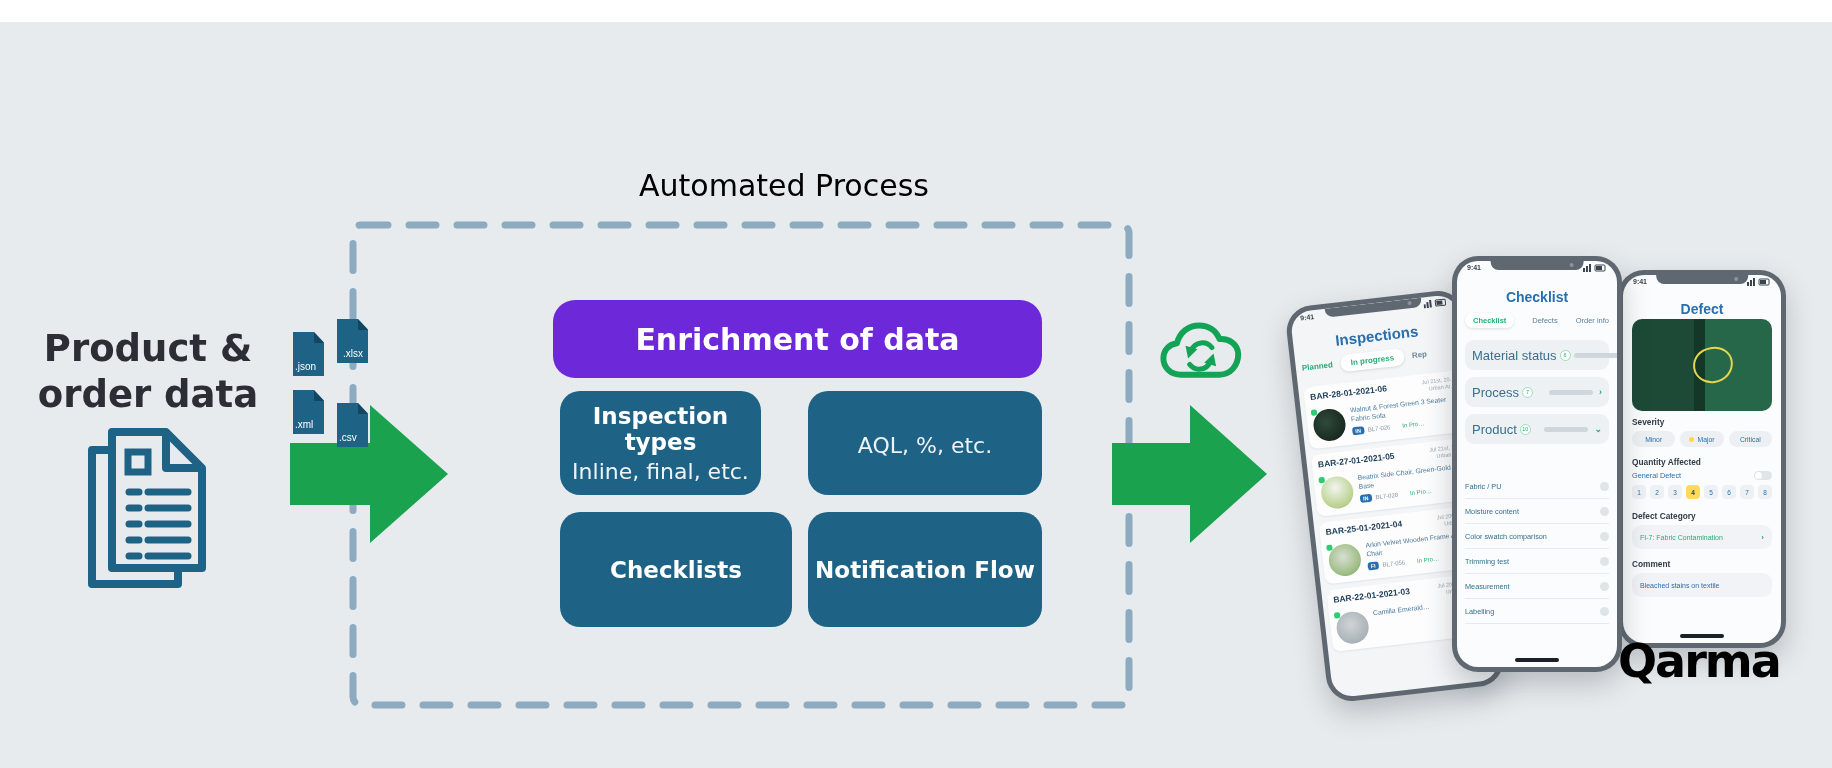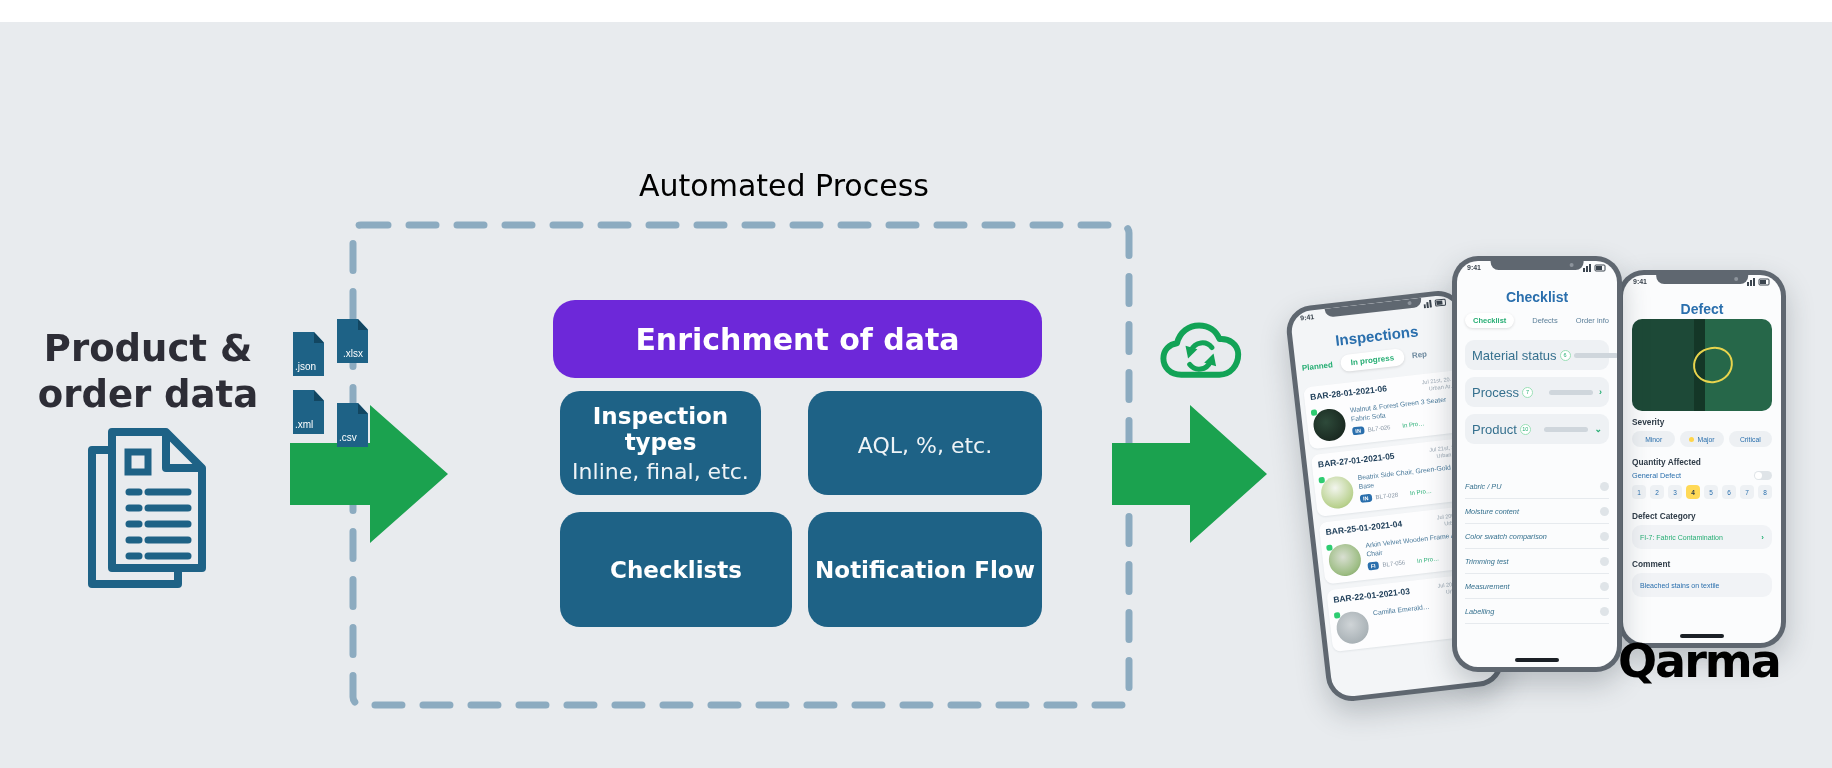--- a/index.html
+++ b/index.html
@@ -87,21 +87,21 @@
   .prog-label{font-size:13px;color:#35708e;white-space:nowrap;}
   .mini-badge{width:9px;height:9px;border-radius:50%;background:#fff;border:1px solid #9adfb6;
     font-size:5.5px;color:#27ae74;display:flex;align-items:center;justify-content:center;flex:0 0 9px;}
   .pbar{margin-left:auto;width:44px;height:5px;border-radius:3px;background:#cfd6dc;overflow:hidden;flex:0 0 44px;}
   .pbar .fill{height:100%;border-radius:3px;}
   .pbar.g .fill{width:100%;background:#4cd17e;}
   .pbar.gy .fill{width:100%;background:linear-gradient(90deg,#4cd17e 0 82%,#ffe14d 82% 100%);}
   .pbar.w{background:#cfd6dc;}
   .pbar.w .fill{width:100%;background:#ffffff;}
   .chev{font-size:9px;color:#27ae74;font-weight:bold;flex:0 0 auto;margin-left:3px;}
-  .chk-rows{position:absolute;top:213px;left:8px;right:8px;font-style:italic;}
+  .chk-rows{position:absolute;top:213px;left:8px;right:8px;}
   .chk-row{display:flex;align-items:center;justify-content:space-between;height:24px;
     border-bottom:1px solid #e6eaee;font-size:7.3px;color:#35708e;}
   .chk-circ{width:9px;height:9px;border-radius:50%;background:#dfe4e8;}
 
   
   #phone-defect{left:1618px;top:270px;width:168px;height:378px;z-index:4;}
   #pd-title{top:26px;font-size:14px;}
   .defect-img{position:absolute;top:44px;left:9px;right:9px;height:92px;border-radius:10px;
     background:linear-gradient(90deg,#1d4937 0 44%,#143727 44% 52%,#266749 52% 100%);}
   .defect-circle{position:absolute;right:28%;top:30%;width:36px;height:32px;border:2px solid #e8d44d;

